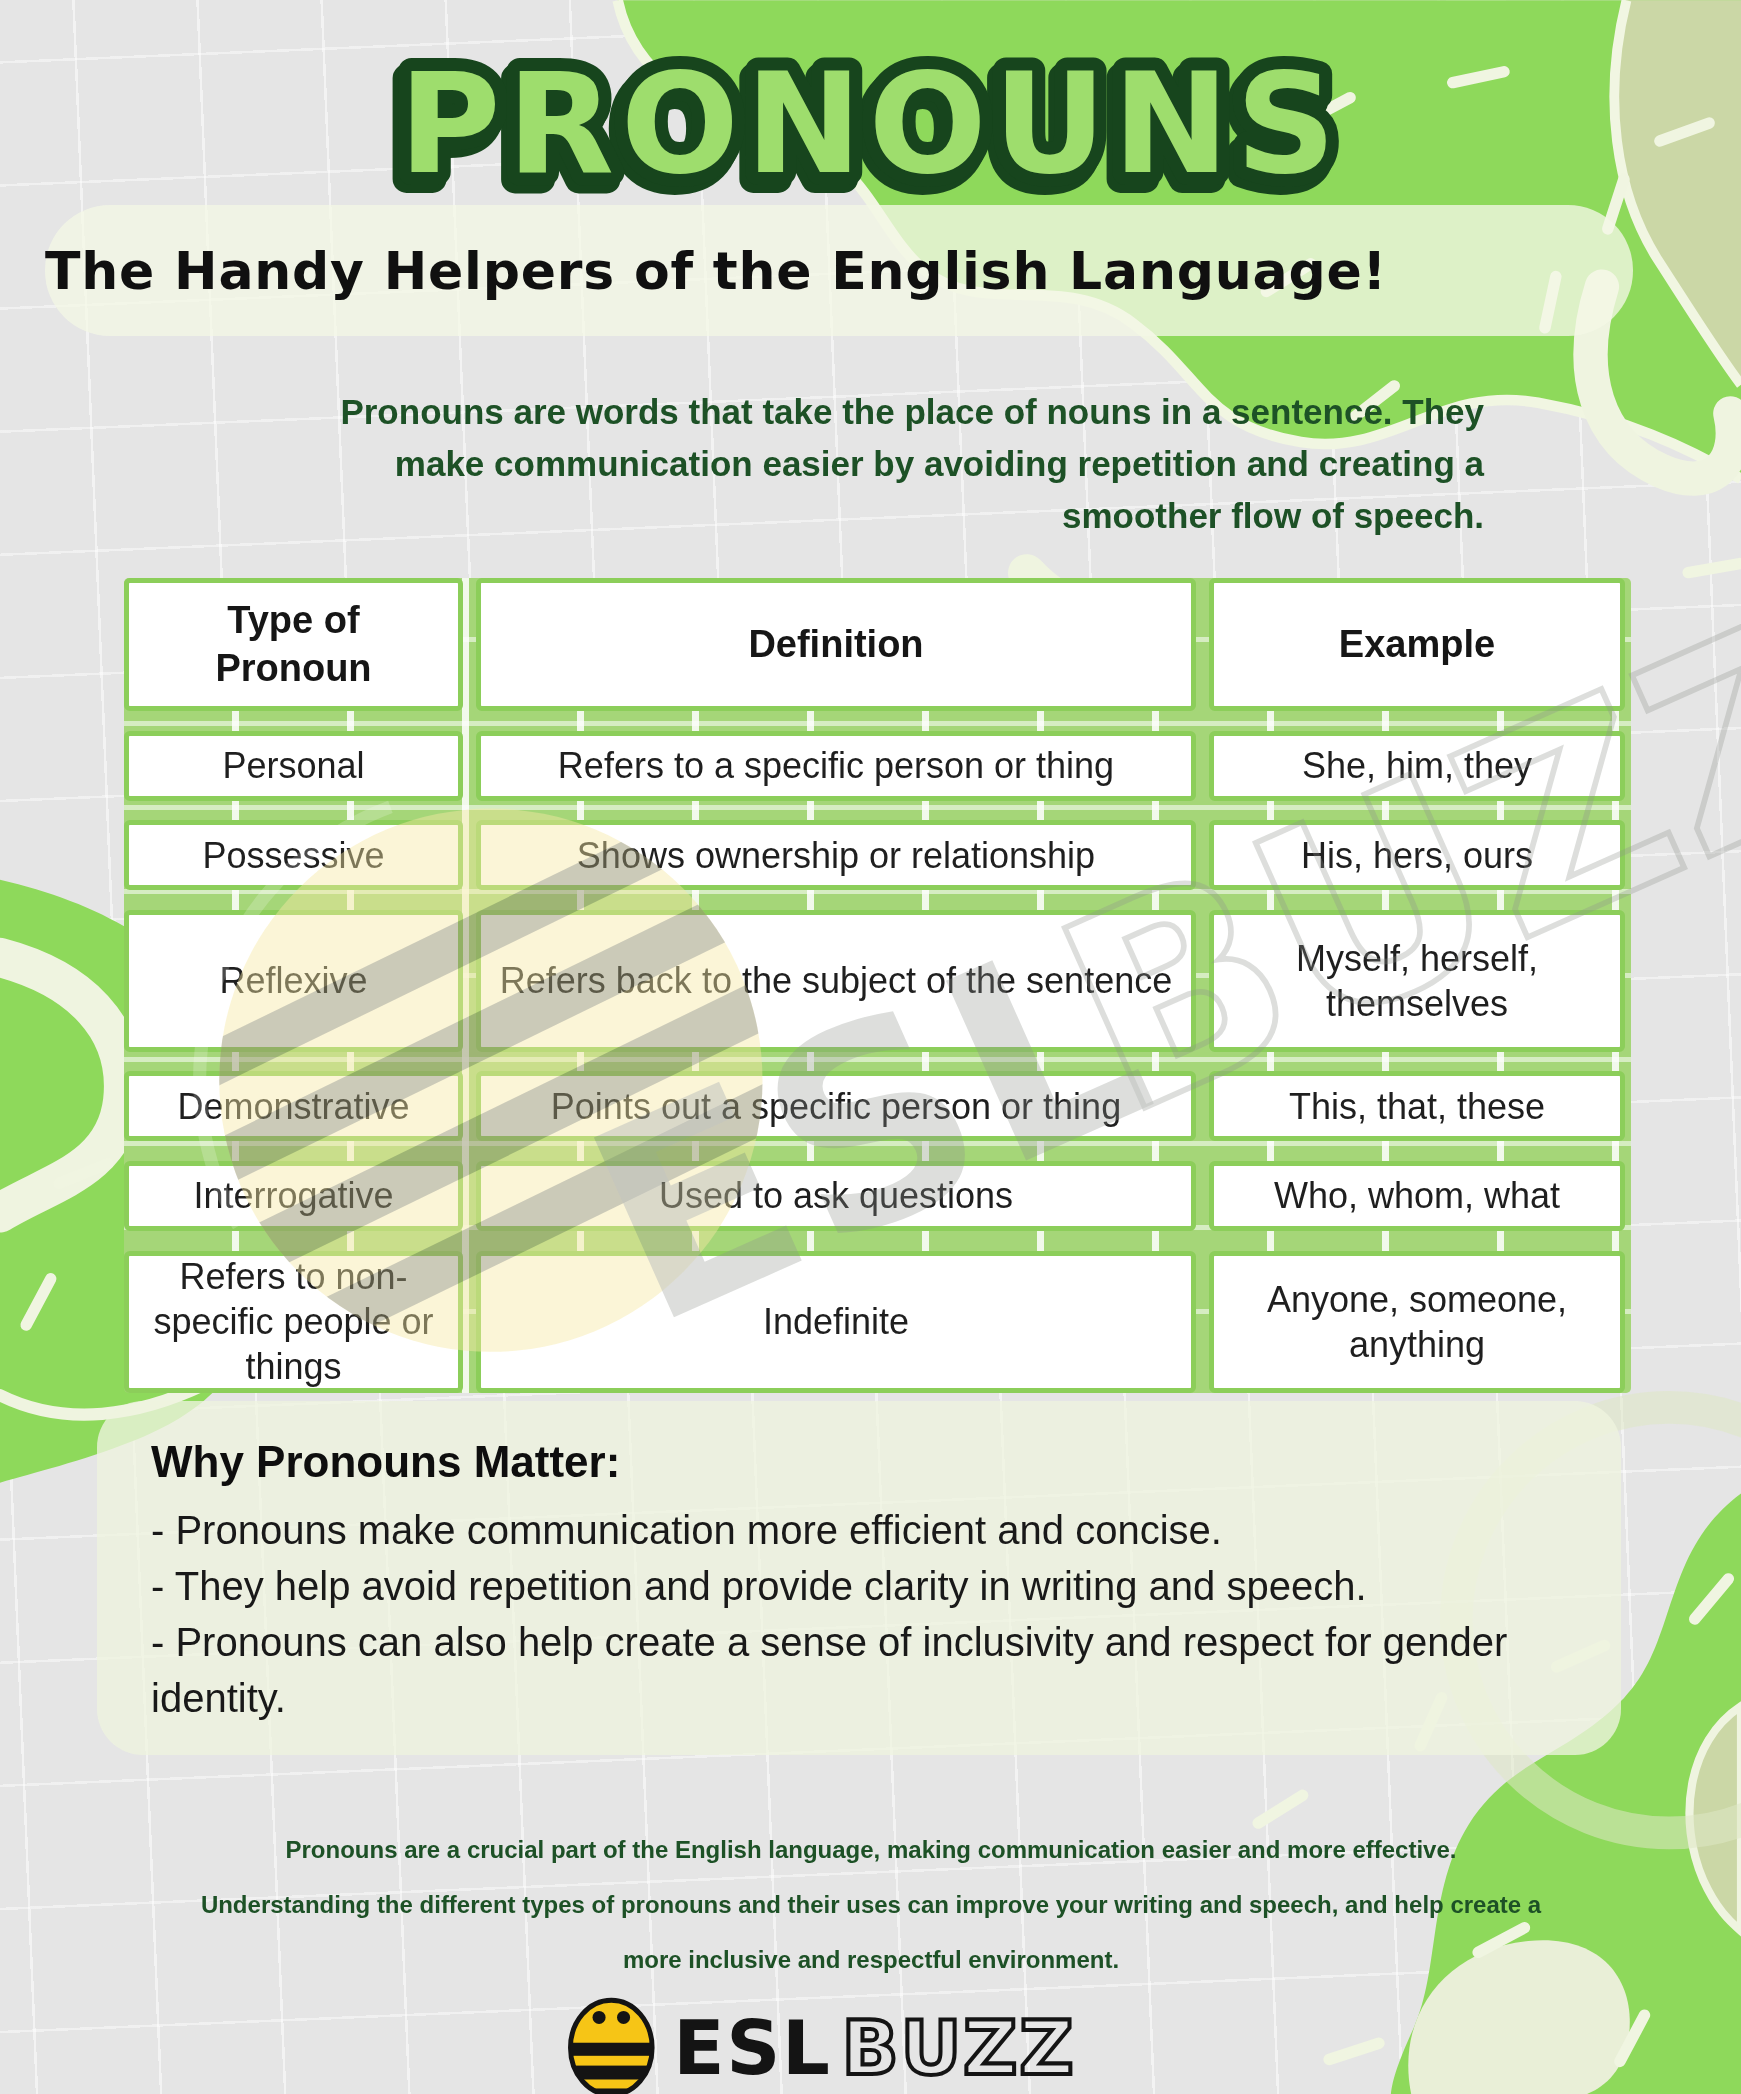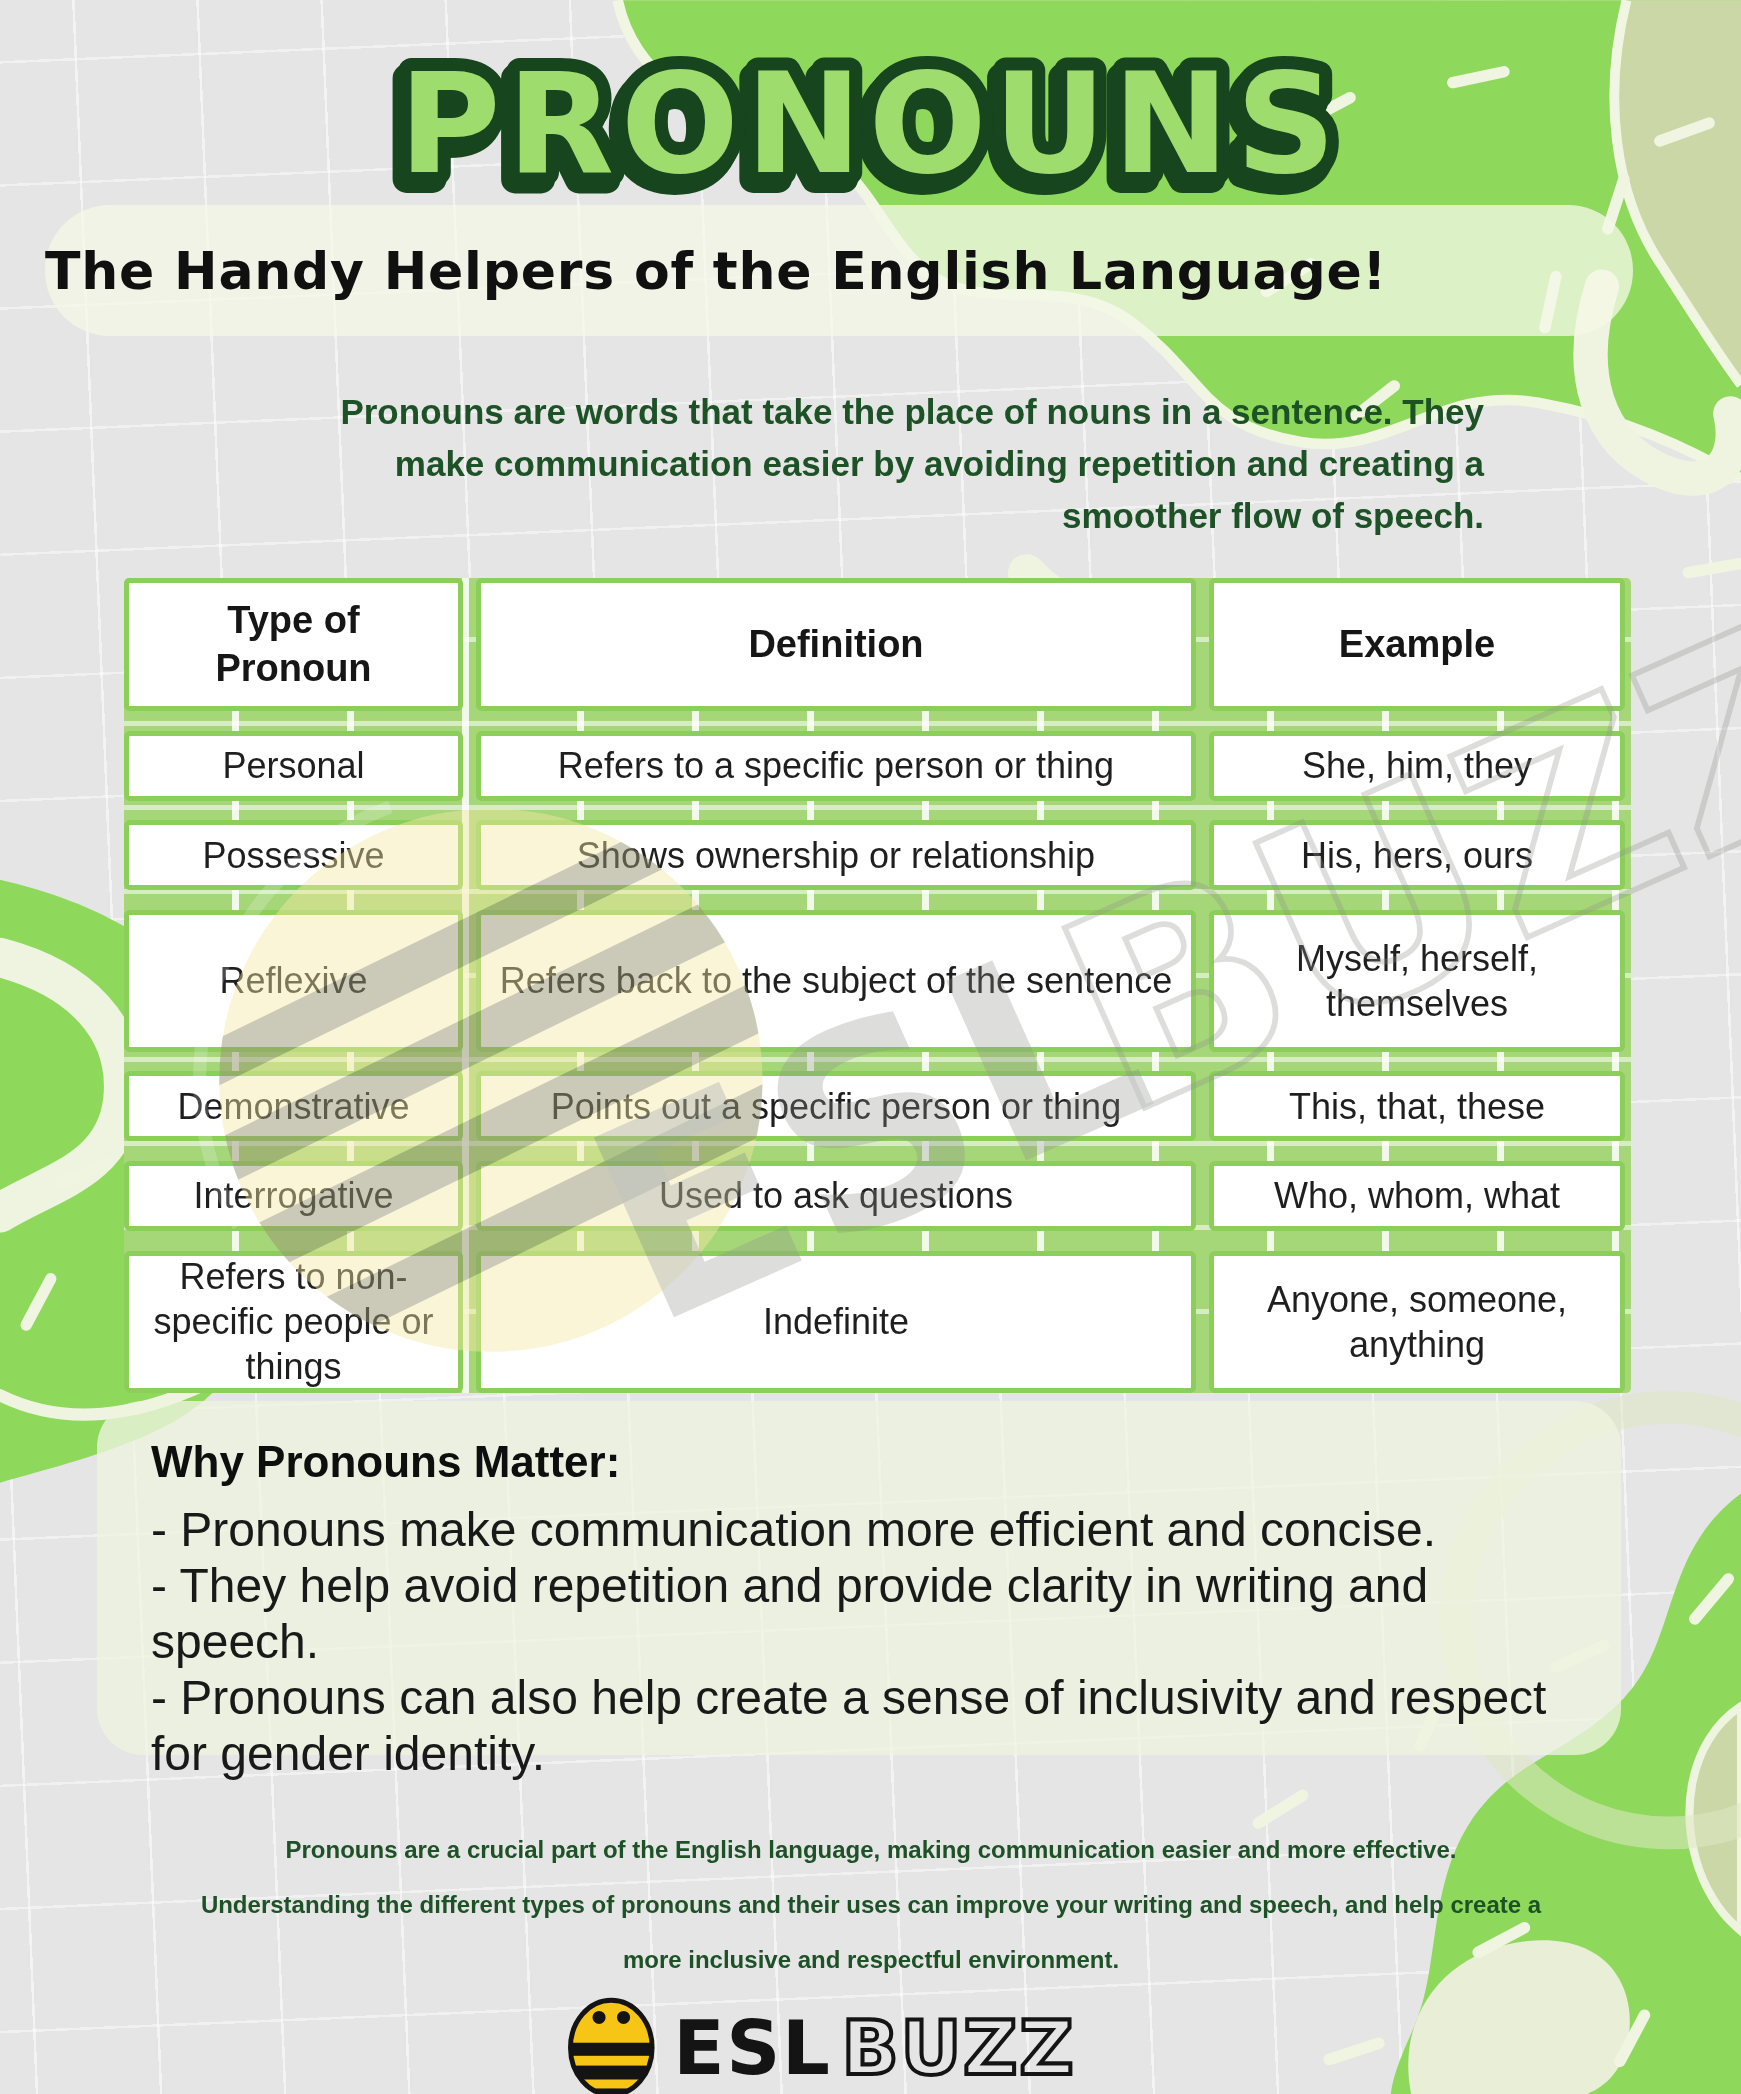--- a/index.html
+++ b/index.html
@@ -68,21 +68,21 @@
   }
   .cell.hdr{font-weight:700;font-size:38px;color:#161616;}
 
   
   #why-panel{
     position:absolute;left:97px;top:1401px;width:1524px;height:354px;
     background:rgba(238,243,223,.78);border-radius:46px;z-index:2;
     box-sizing:border-box;padding:36px 54px 0 54px;
   }
   #why-heading{font-weight:700;font-size:44px;color:#0e0e0e;margin-bottom:14.7px;}
-  .why-point{font-size:48px;color:#191919;line-height:56px;}
+  .why-point{font-size:40px;color:#191919;line-height:56px;}
 
   
   #conclusion{
     position:absolute;left:200px;top:1774px;width:1342px;z-index:2;
     font-weight:700;font-size:24px;line-height:55px;color:#1d5126;text-align:center;margin-top:48px;
   }
 
   
   #logo{
     position:absolute;left:0;top:1997px;width:1741px;height:98px;z-index:6;

